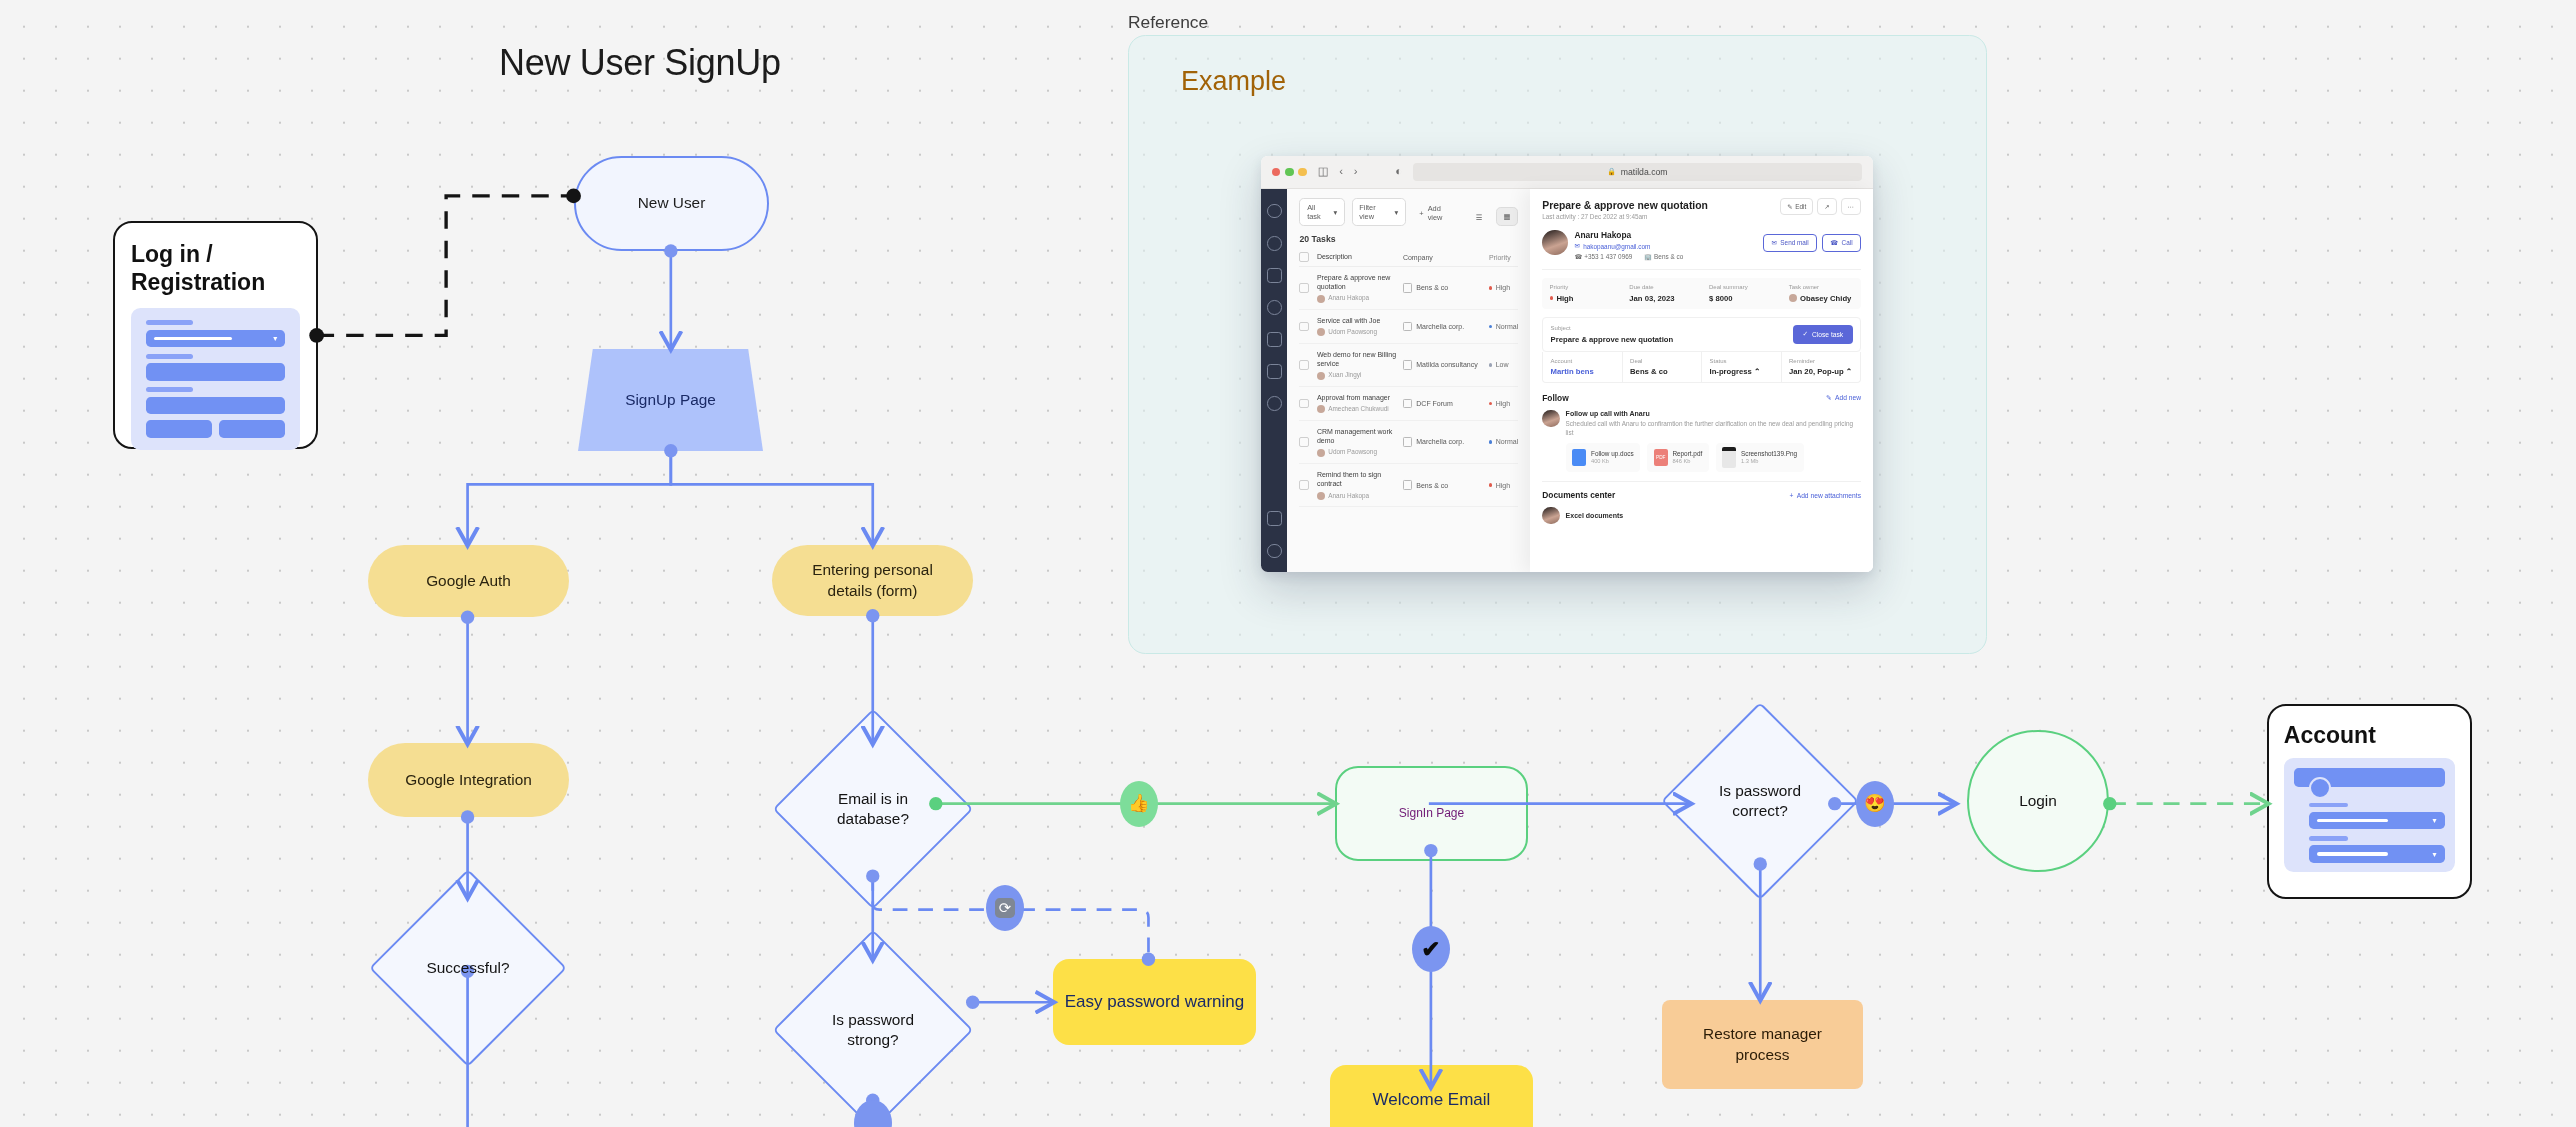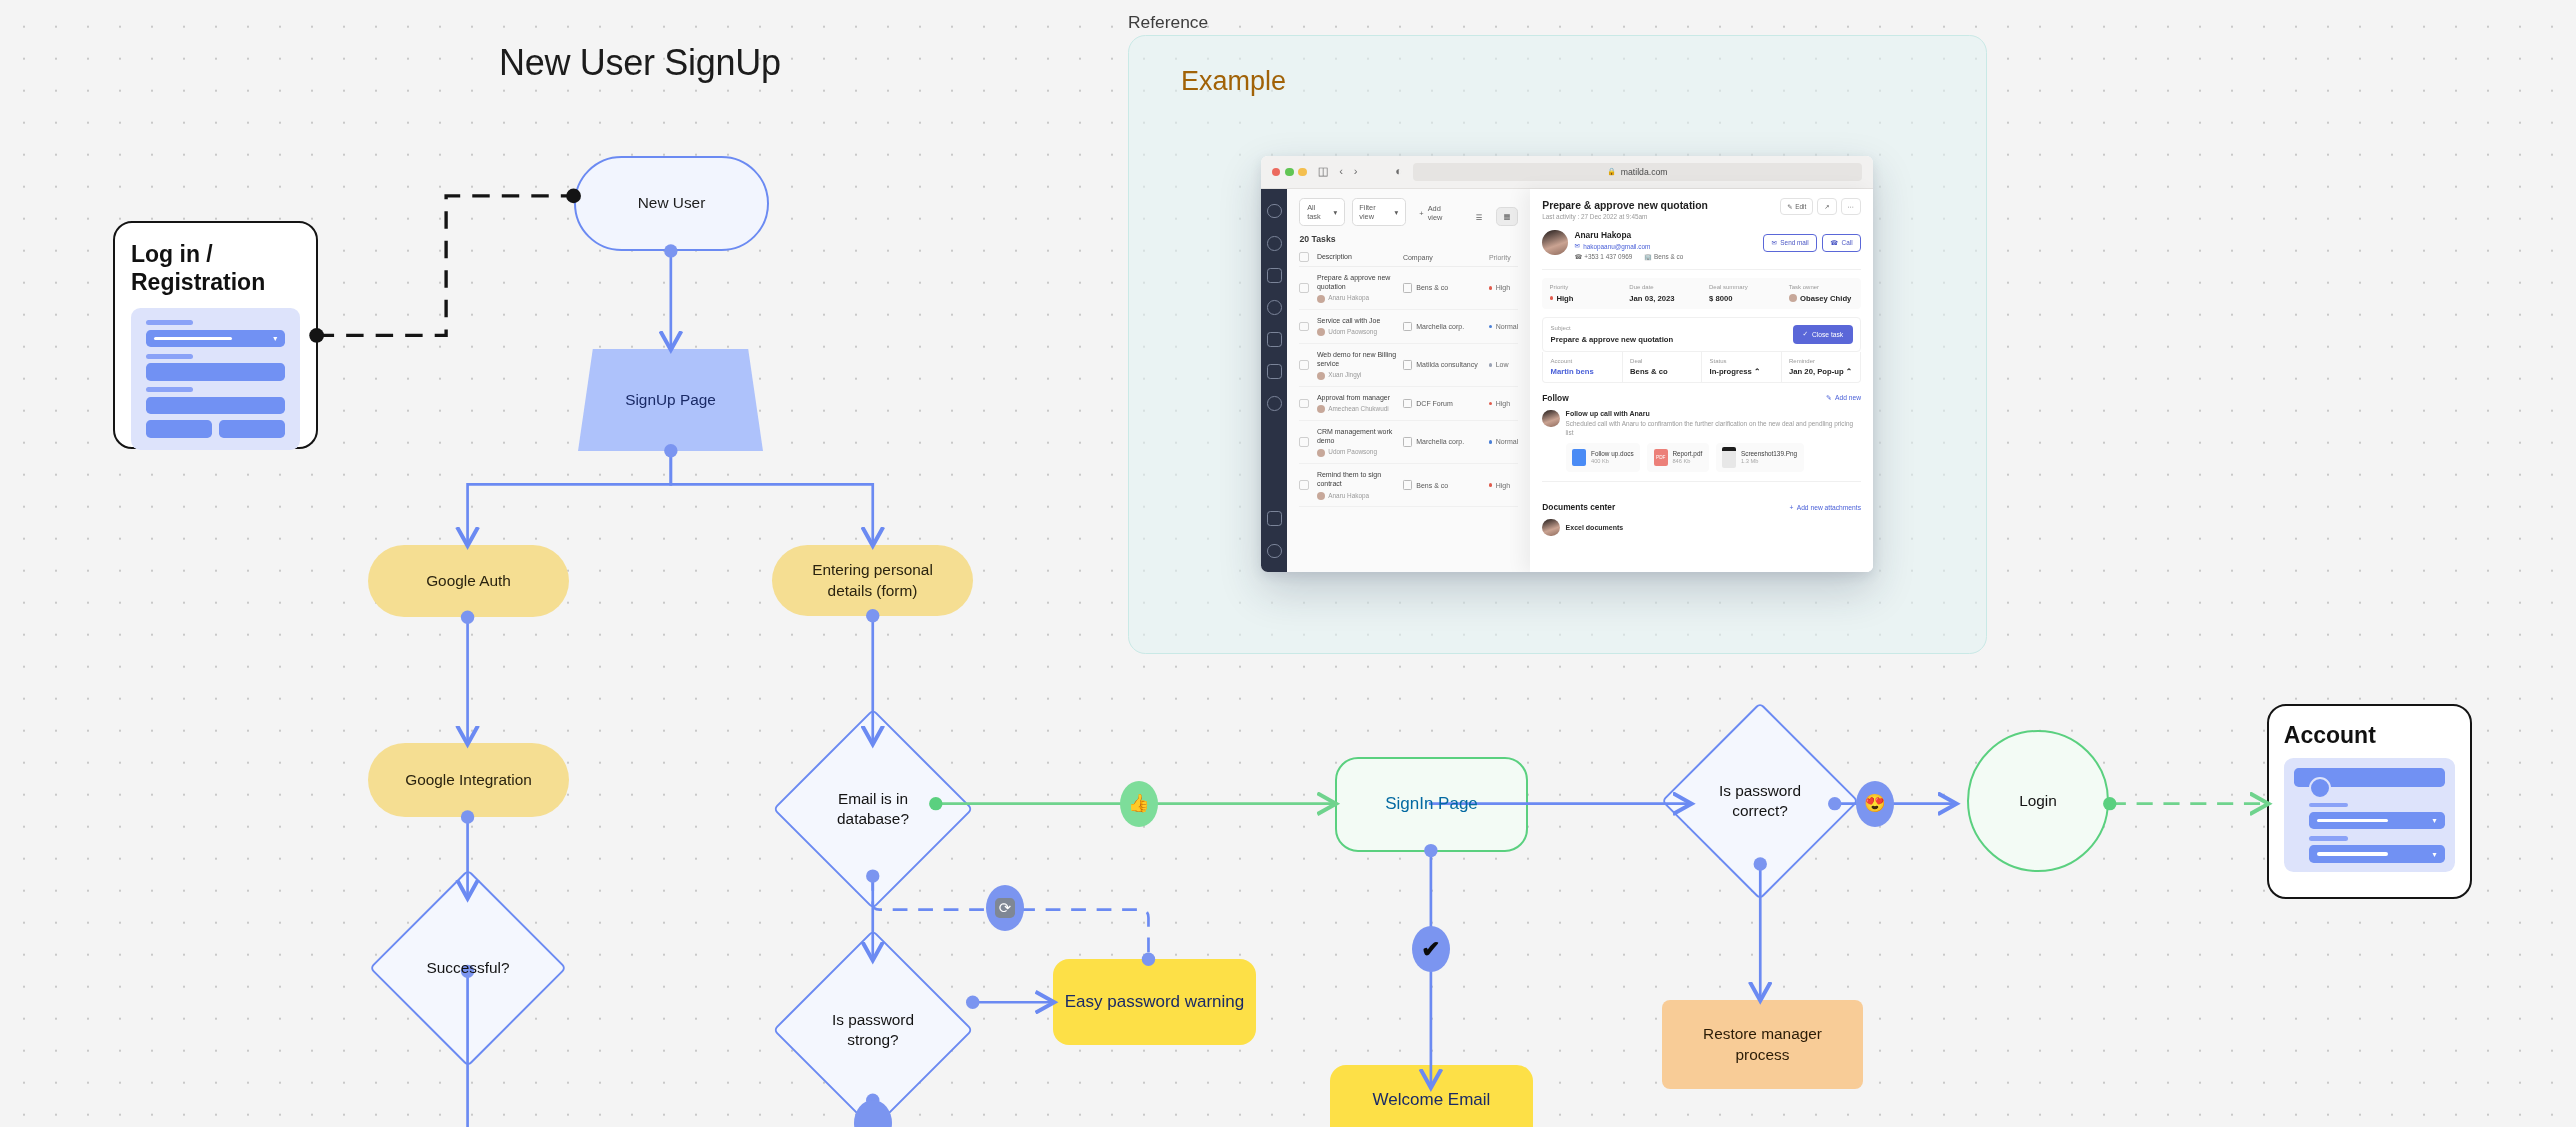--- a/index.html
+++ b/index.html
@@ -170,21 +170,21 @@
   .stadium-yellow{
     background:#f5de92;border-radius:670px;color:#2b2410;font-size:15.4px;
   }
   .diamond{color:#131313;font-size:15.4px;}
   .diamond .dshape{
     position:absolute;inset:0;background:#f4f7fe;border:2px solid #6b8af2;
     transform:rotate(45deg);border-radius:5.4px;
   }
   .rect-blue{background:#fde047;border-radius:16px;color:#1a2a66;font-size:17px;}
   .rect-orange{background:#f8cc97;border-radius:8px;color:#2b1c07;font-size:15.4px;}
-  .rr-green{background:#f3fbf5;border:2px solid #5ad07f;border-radius:23px;color:#0369a1;font-size:17px;}
+  .rr-green{background:#f3fbf5;border:2px solid #5ad07f;border-radius:23px;color:#701a75;font-size:12px;margin-top:9px;}
   .circle-green{background:#f3fbf5;border:2px solid #5ad07f;border-radius:50%;color:#131313;font-size:15.4px;}
 
   
   .badge{
     position:absolute;border-radius:50%;display:flex;align-items:center;
     justify-content:center;z-index:6;
   }
   .badge.green{background:#7ddd9a;}
   .badge.blue{background:#7b95f0;}
   .badge span{font-size:17.4px;line-height:1;}
@@ -486,21 +486,21 @@
                 <div class="fic png"></div>
                 <div>
                   <div class="fn">Screenshot139.Png</div>
                   <div class="fs">1.3 Mb</div>
                 </div>
               </div>
             </div>
         </div>
       </div>
 
-      <div class="sec-head" style="border-top:0.7px solid #f0f0f0;padding-top:20px">
+      <div class="sec-head" style="border-top:0.7px solid #f0f0f0;padding-top:8px">
         <div class="sec-title">Documents center</div>
         <div class="sec-act">
             <span>+</span>
             <span>Add new attachments</span>
           </div>
       </div>
       <div class="note">
         <div class="avatar-lg" style="width:17.4px;height:17.4px"></div>
         <div class="note-t" style="align-self:center">Excel documents</div>
       </div>

